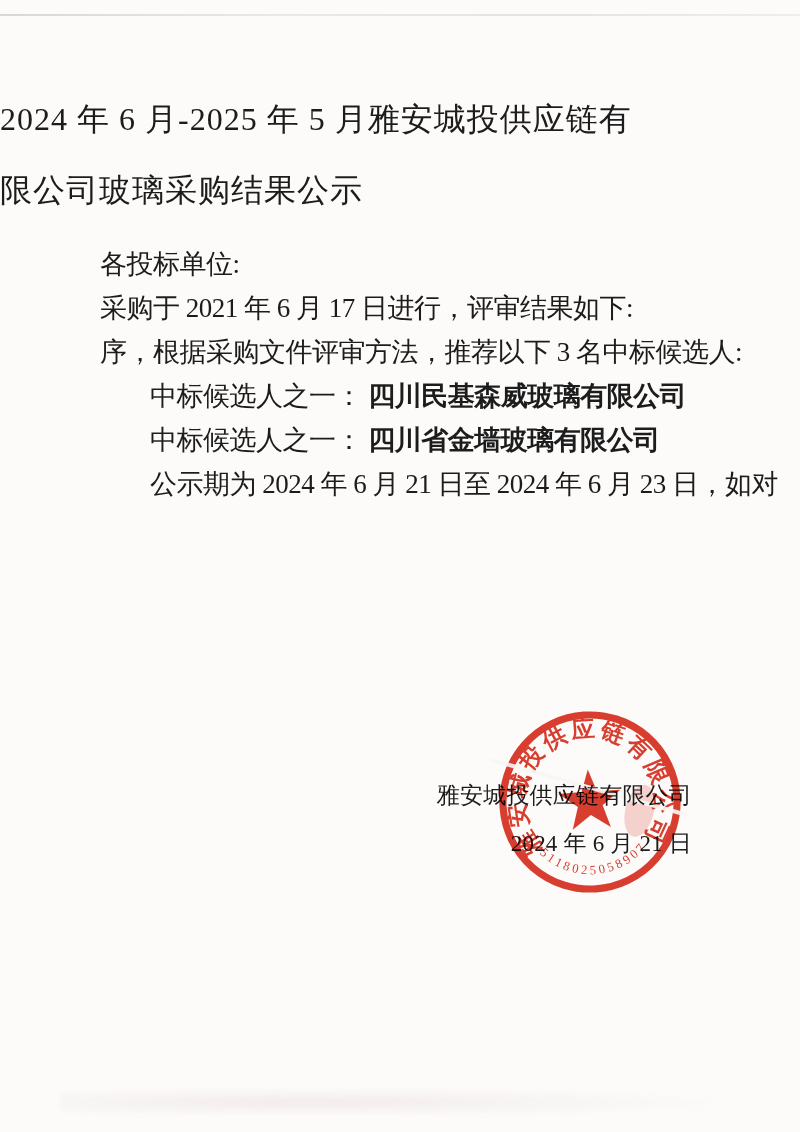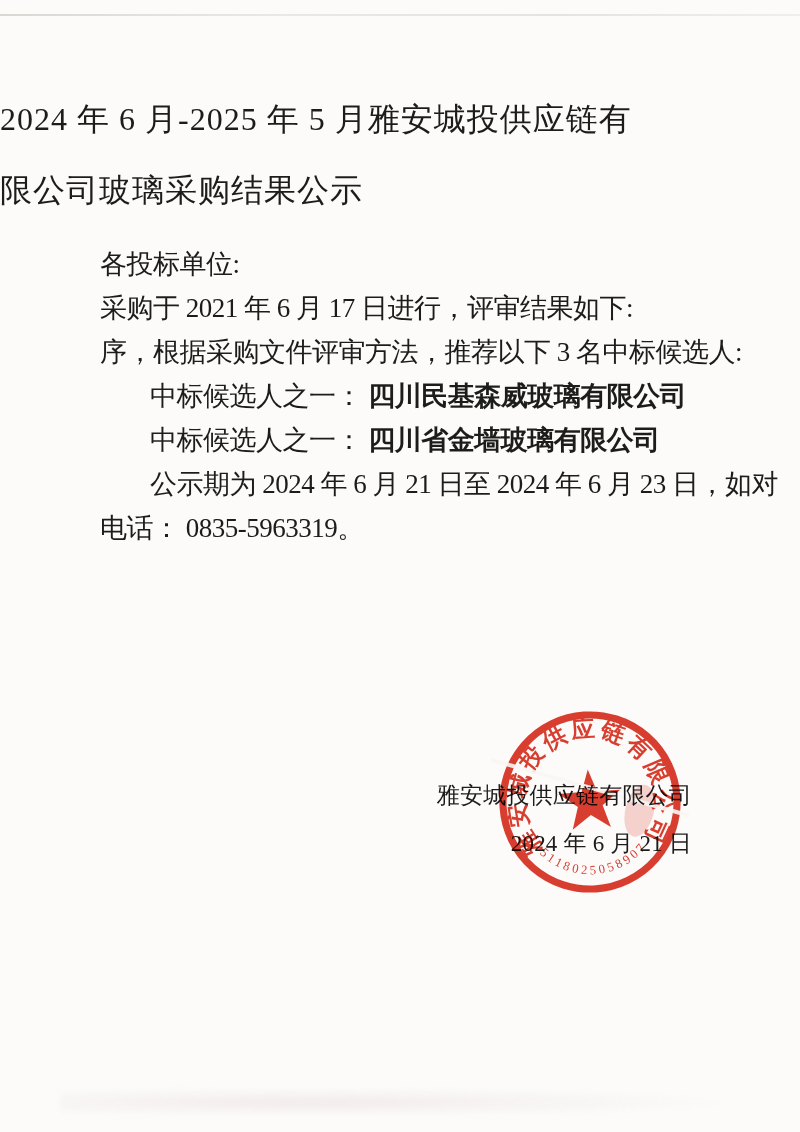--- a/index.html
+++ b/index.html
@@ -60,21 +60,20 @@
     <div class="line">各投标单位:</div>
     <div class="line">采购于 2021 年 6 月 17 日进行，评审结果如下:</div>
     <div class="line">序，根据采购文件评审方法，推荐以下 3 名中标候选人:</div>
     <div class="line indent">
       <span>中标候选人之一： </span><span class="company-bold">四川民基森威玻璃有限公司</span>
     </div>
     <div class="line indent">
       <span>中标候选人之一： </span><span class="company-bold">四川省金墙玻璃有限公司</span>
     </div>
     <div class="line indent">公示期为 2024 年 6 月 21 日至 2024 年 6 月 23 日，如对</div>
-    <div class="line">电话： 0835-5963319。</div>
   </div>
 
   <div class="signature">
     <div>雅安城投供应链有限公司</div>
     <div>2024 年 6 月 21 日</div>
   </div>
 
   <svg class="seal" viewBox="0 0 220 220" aria-hidden="true">
     <circle cx="110" cy="110" r="85.5" fill="none" stroke-width="7" stroke="#d93323"></circle>
     <path id="sealArcTop" d="M 62.4 152.8 A 64 64 0 1 1 157.6 152.8" fill="none"></path>

